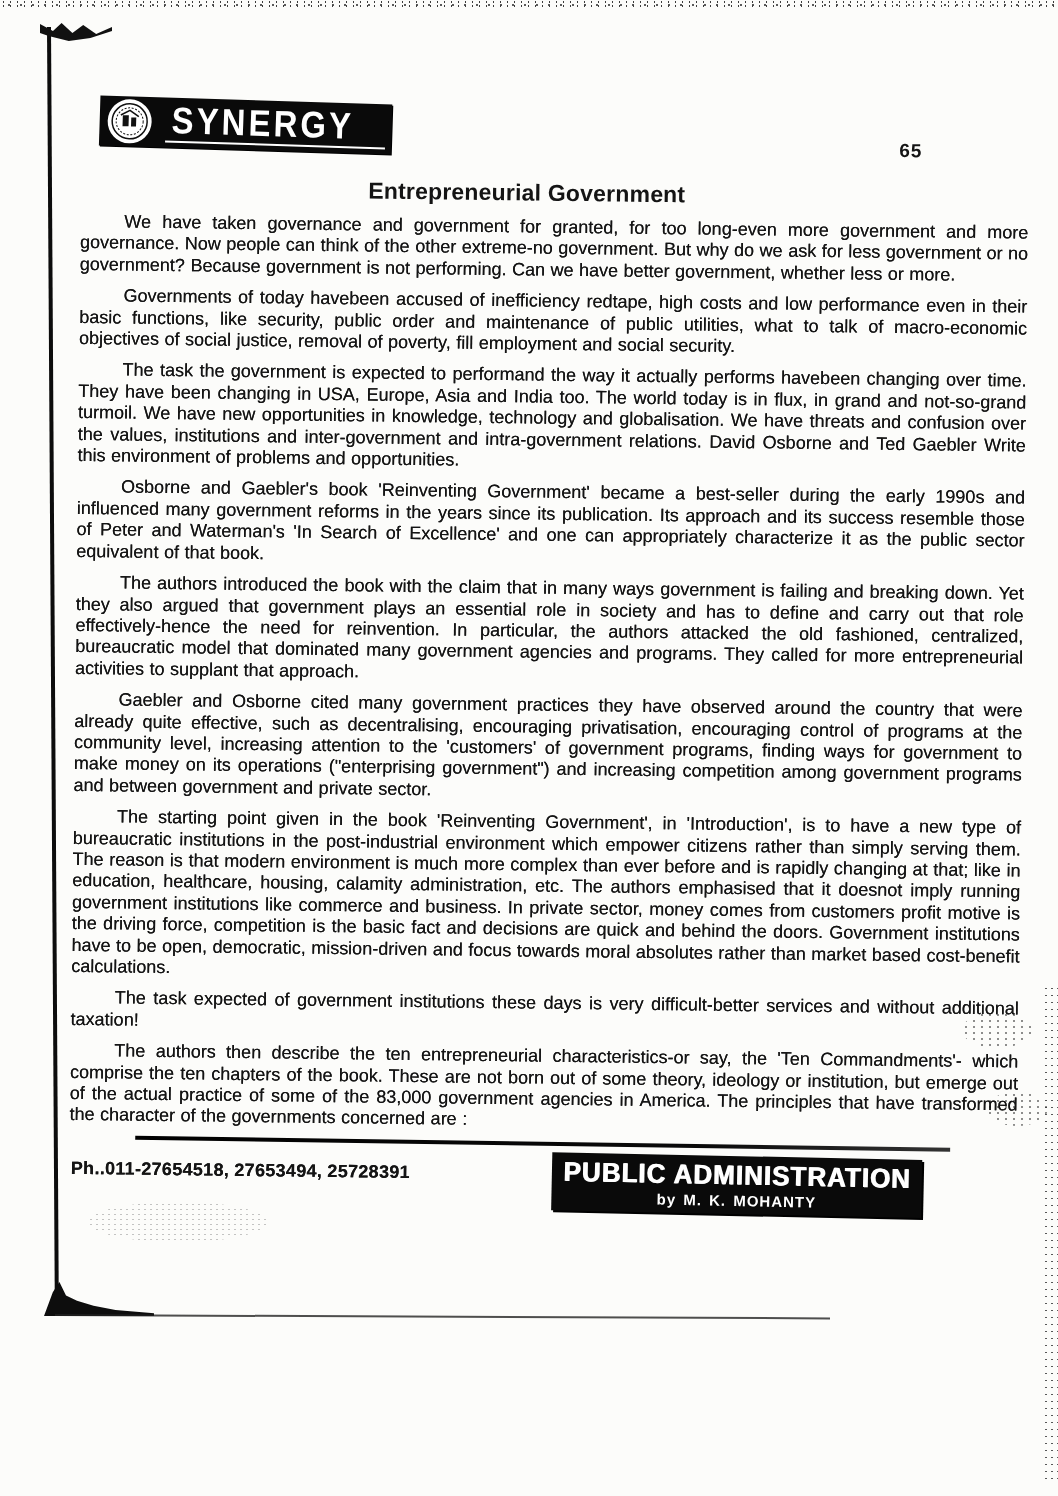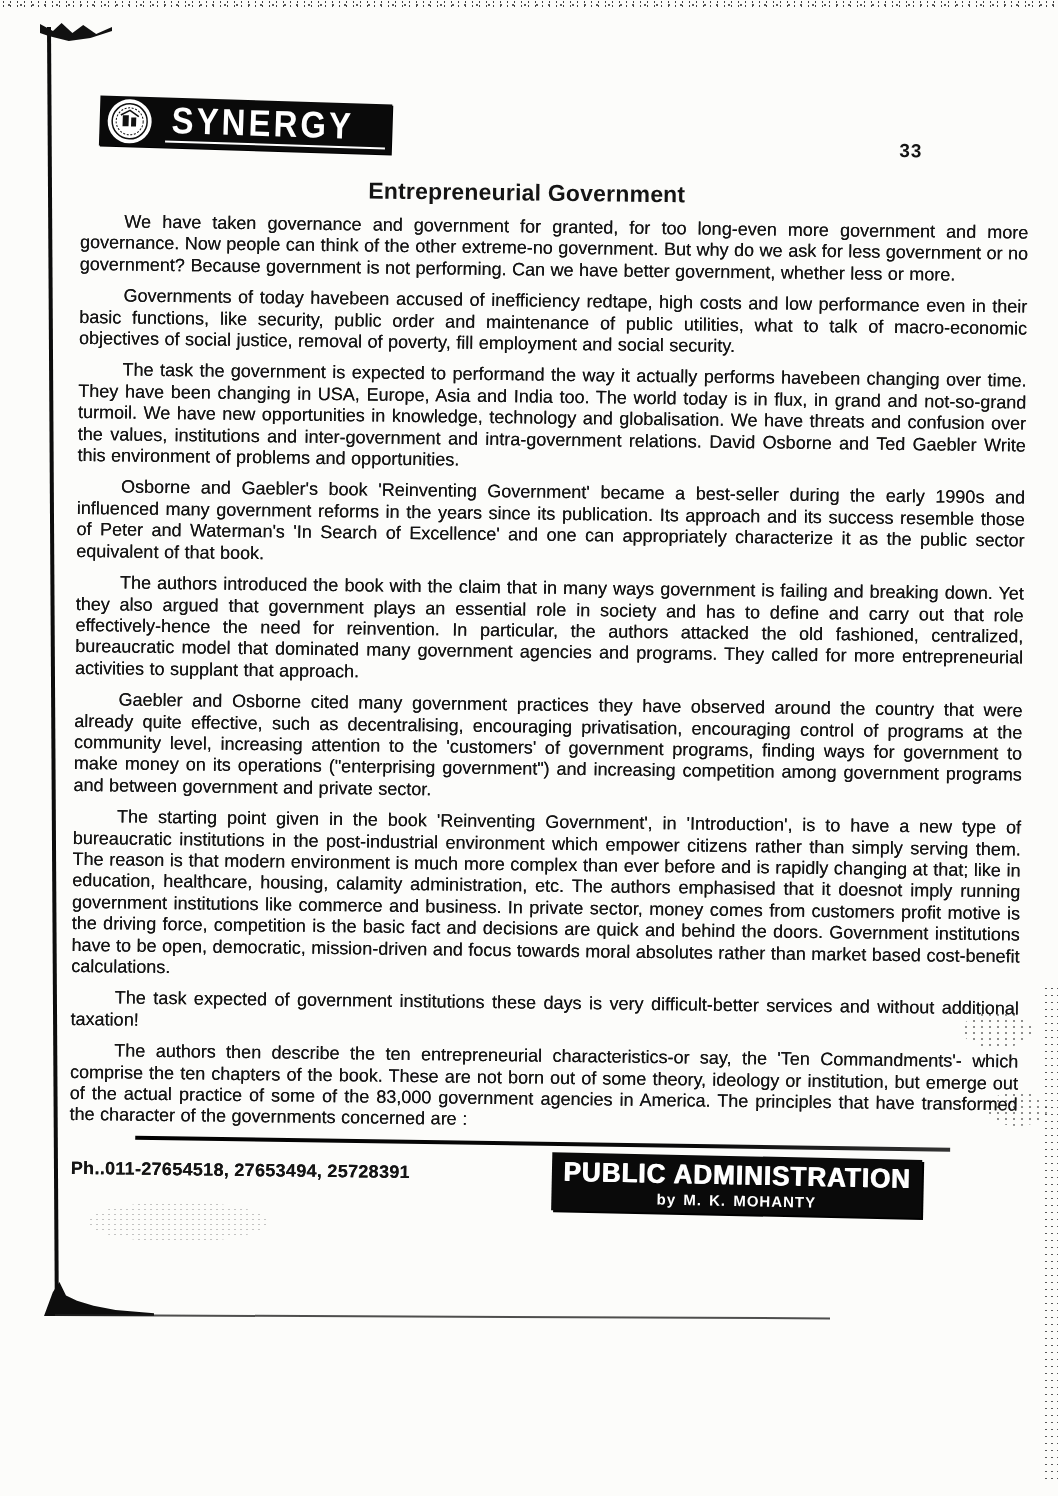--- a/index.html
+++ b/index.html
@@ -131,21 +131,21 @@
           <svg width="38" height="38" viewBox="0 0 38 38">
             <circle cx="19" cy="19" r="17.5" fill="#fff" stroke="#111" stroke-width="1.5"></circle>
             <circle cx="19" cy="19" r="13.5" fill="none" stroke="#111" stroke-width="1" stroke-dasharray="2 1.6"></circle>
             <rect x="12" y="13" width="6" height="11" fill="#111"></rect>
             <rect x="20.5" y="15" width="5" height="9" fill="#111"></rect>
             <path d="M10 13 L19 8 L28 14" fill="none" stroke="#111" stroke-width="1.6"></path>
           </svg>
         </div>
         <span class="logo-text">SYNERGY</span>
       </div>
-      <div class="page-number">33</div>
+      <div class="page-number">65</div>
     </div>
 
     <div class="article">
       <h1 class="article-title">Entrepreneurial Government</h1>
       <p>We have taken governance and government for granted, for too long-even more government and more governance. Now people can think of the other extreme-no government. But why do we ask for less government or no government? Because government is not performing. Can we have better government, whether less or more.</p>
       <p>Governments of today havebeen accused of inefficiency redtape, high costs and low performance even in their basic functions, like security, public order and maintenance of public utilities, what to talk of macro-economic objectives of social justice, removal of poverty, fill employment and social security.</p>
       <p>The task the government is expected to performand the way it actually performs havebeen changing over time. They have been changing in USA, Europe, Asia and India too. The world today is in flux, in grand and not-so-grand turmoil. We have new opportunities in knowledge, technology and globalisation. We have threats and confusion over the values, institutions and inter-government and intra-government relations. David Osborne and Ted Gaebler Write this environment of problems and opportunities.</p>
       <p>Osborne and Gaebler's book 'Reinventing Government' became a best-seller during the early 1990s and influenced many government reforms in the years since its publication. Its approach and its success resemble those of Peter and Waterman's 'In Search of Excellence' and one can appropriately characterize it as the public sector equivalent of that book.</p>
       <p>The authors introduced the book with the claim that in many ways government is failing and breaking down. Yet they also argued that government plays an essential role in society and has to define and carry out that role effectively-hence the need for reinvention. In particular, the authors attacked the old fashioned, centralized, bureaucratic model that dominated many government agencies and programs. They called for more entrepreneurial activities to supplant that approach.</p>
       <p>Gaebler and Osborne cited many government practices they have observed around the country that were already quite effective, such as decentralising, encouraging privatisation, encouraging control of programs at the community level, increasing attention to the 'customers' of government programs, finding ways for government to make money on its operations ("enterprising government") and increasing competition among government programs and between government and private sector.</p>

